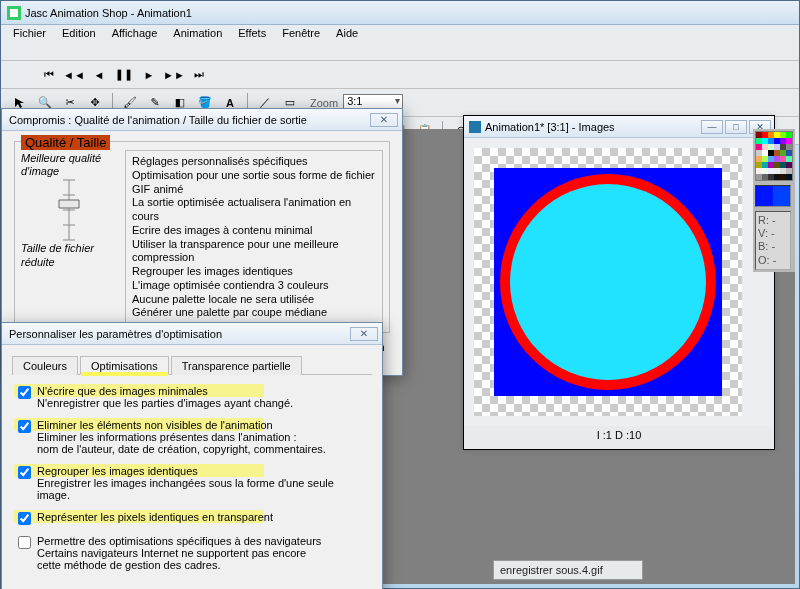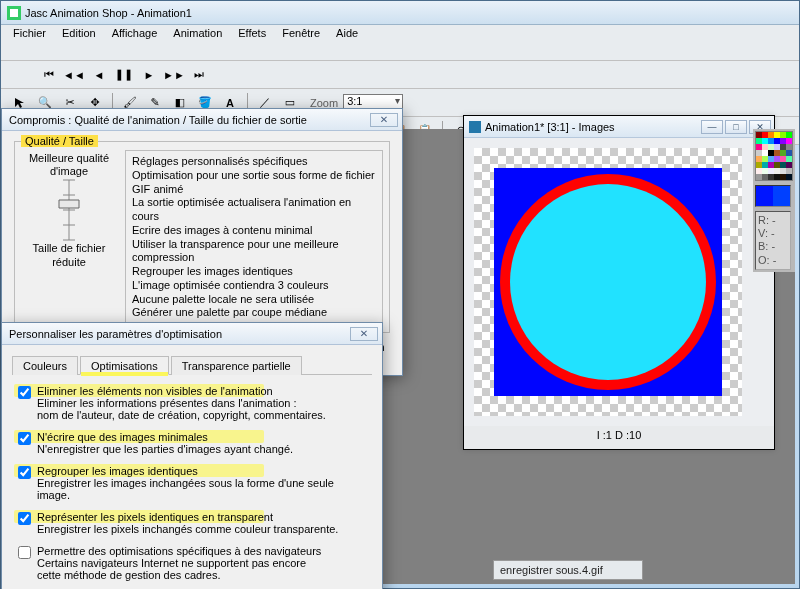--- a/index.html
+++ b/index.html
@@ -44,25 +44,25 @@
 .pal-meta { margin-top: 4px; font-size: 9px; color: #555; line-height: 1.2; border: 1px inset #aaa; background: #d9d9d9; padding: 2px; width: 36px; }
 
 
 .dlg { position: absolute; border: 1px solid #6f8ba8; background: #f0f0f0; box-shadow: 2px 3px 14px rgba(0,0,0,.35); }
 .dlg-title { height: 22px; background: linear-gradient(#f6f9fc,#dde8f3); display: flex; align-items: center; padding: 0 4px 0 7px; border-bottom: 1px solid #b0c2d8; }
 .dlg-title span.tt { flex: 1; }
 .dlg-close { width: 28px; height: 14px; border: 1px solid #9fb4ca; display: flex; align-items: center; justify-content: center; font-size: 10px; color: #4a6080; }
 .dlg-body { padding: 10px 12px; color: #000; }
 
 .group { border: 1px solid #bdbdbd; padding: 8px 6px 6px; position: relative; margin-bottom: 8px; }
-.group legend { position: absolute; top: -7px; left: 6px; background: #fde047; padding: 0 4px; font-size: 11px; }
+.group legend { position: absolute; top: -7px; left: 6px; background: #c2410c; padding: 0 4px; font-size: 13px; }
 
 
 .dlg1-body { display: flex; gap: 8px; }
-.dlg1-left { width: 96px; text-align: center; font-size: 11px; display: flex; flex-direction: column; align-items: center; padding-top: 2px; }
+.dlg1-left { width: 96px; font-size: 11px; display: flex; flex-direction: column; align-items: center; padding-top: 2px; font-style: italic; }
 .qslider { height: 64px; display: flex; align-items: center; justify-content: center; }
 .dlg1-right { flex: 1; border: 1px solid #bdbdbd; background: #f0f0f0; font-size: 11px; line-height: 1.25; padding: 4px 6px; height: 176px; overflow: hidden; }
 .dlg-btn { height: 22px; min-width: 82px; border: 1px solid #9c9c9c; background: linear-gradient(#fdfdfd,#e3e3e3); padding: 0 10px; display: inline-flex; align-items: center; justify-content: center; }
 
 
 .tabs { display: flex; border-bottom: 1px solid #bdbdbd; margin-top: 2px; }
 .tab { padding: 3px 10px 2px; border: 1px solid #bdbdbd; border-bottom: none; background: #ececec; margin-right: 2px; position: relative; top: 1px; }
 .tab.active { background: #f0f0f0; border-bottom: 1px solid #f0f0f0; }
 .tab.hl::after { content: ""; position: absolute; left: 0; bottom: -2px; width: 100%; height: 4px; background: #fff82a; opacity: .75; }
 
@@ -316,44 +316,43 @@
       <div class="tabs">
         <div class="tab"><span>Couleurs</span></div>
         <div class="tab active hl"><span>Optimisations</span></div>
         <div class="tab"><span>Transparence partielle</span></div>
       </div>
 
       <div style="position:relative; z-index:0; padding-bottom:4px;">
         <div class="opt hl">
           <input type="checkbox" checked="" style="">
           <div>
+            <div class="lbl">N'écrire que des images minimales</div>
+            <div class="desc" style="white-space: pre-line;">N'enregistrer que les parties d'images ayant changé.</div>
+          </div>
+        </div>
+        <div class="opt hl">
+          <input type="checkbox" checked="" style="">
+          <div>
             <div class="lbl">Eliminer les éléments non visibles de l'animation</div>
             <div class="desc" style="white-space: pre-line;">Eliminer les informations présentes dans l'animation :
 nom de l'auteur, date de création, copyright, commentaires.</div>
           </div>
         </div>
         <div class="opt hl">
           <input type="checkbox" checked="" style="">
           <div>
-            <div class="lbl">N'écrire que des images minimales</div>
-            <div class="desc" style="white-space: pre-line;">N'enregistrer que les parties d'images ayant changé.</div>
+            <div class="lbl">Regrouper les images identiques</div>
+            <div class="desc" style="white-space: pre-line;">Enregistrer les images inchangées sous la forme d'une seule image.</div>
           </div>
         </div>
         <div class="opt hl">
           <input type="checkbox" checked="" style="">
           <div>
-            <div class="lbl">Regrouper les images identiques</div>
-            <div class="desc" style="white-space: pre-line;">Enregistrer les images inchangées sous la forme d'une seule image.</div>
-          </div>
-        </div>
-        <div class="opt hl">
-          <input type="checkbox" checked="" style="">
-          <div>
             <div class="lbl">Représenter les pixels identiques en transparent</div>
-            <div class="desc" style="white-space: pre-line;">Enregistrer les pixels inchangés comme couleur transparente.</div>
           </div>
         </div>
         <div class="opt">
           <input type="checkbox" style="">
           <div>
             <div class="lbl">Permettre des optimisations spécifiques à des navigateurs</div>
             <div class="desc" style="white-space: pre-line;">Certains navigateurs Internet ne supportent pas encore
 cette méthode de gestion des cadres.</div>
           </div>
         </div>

